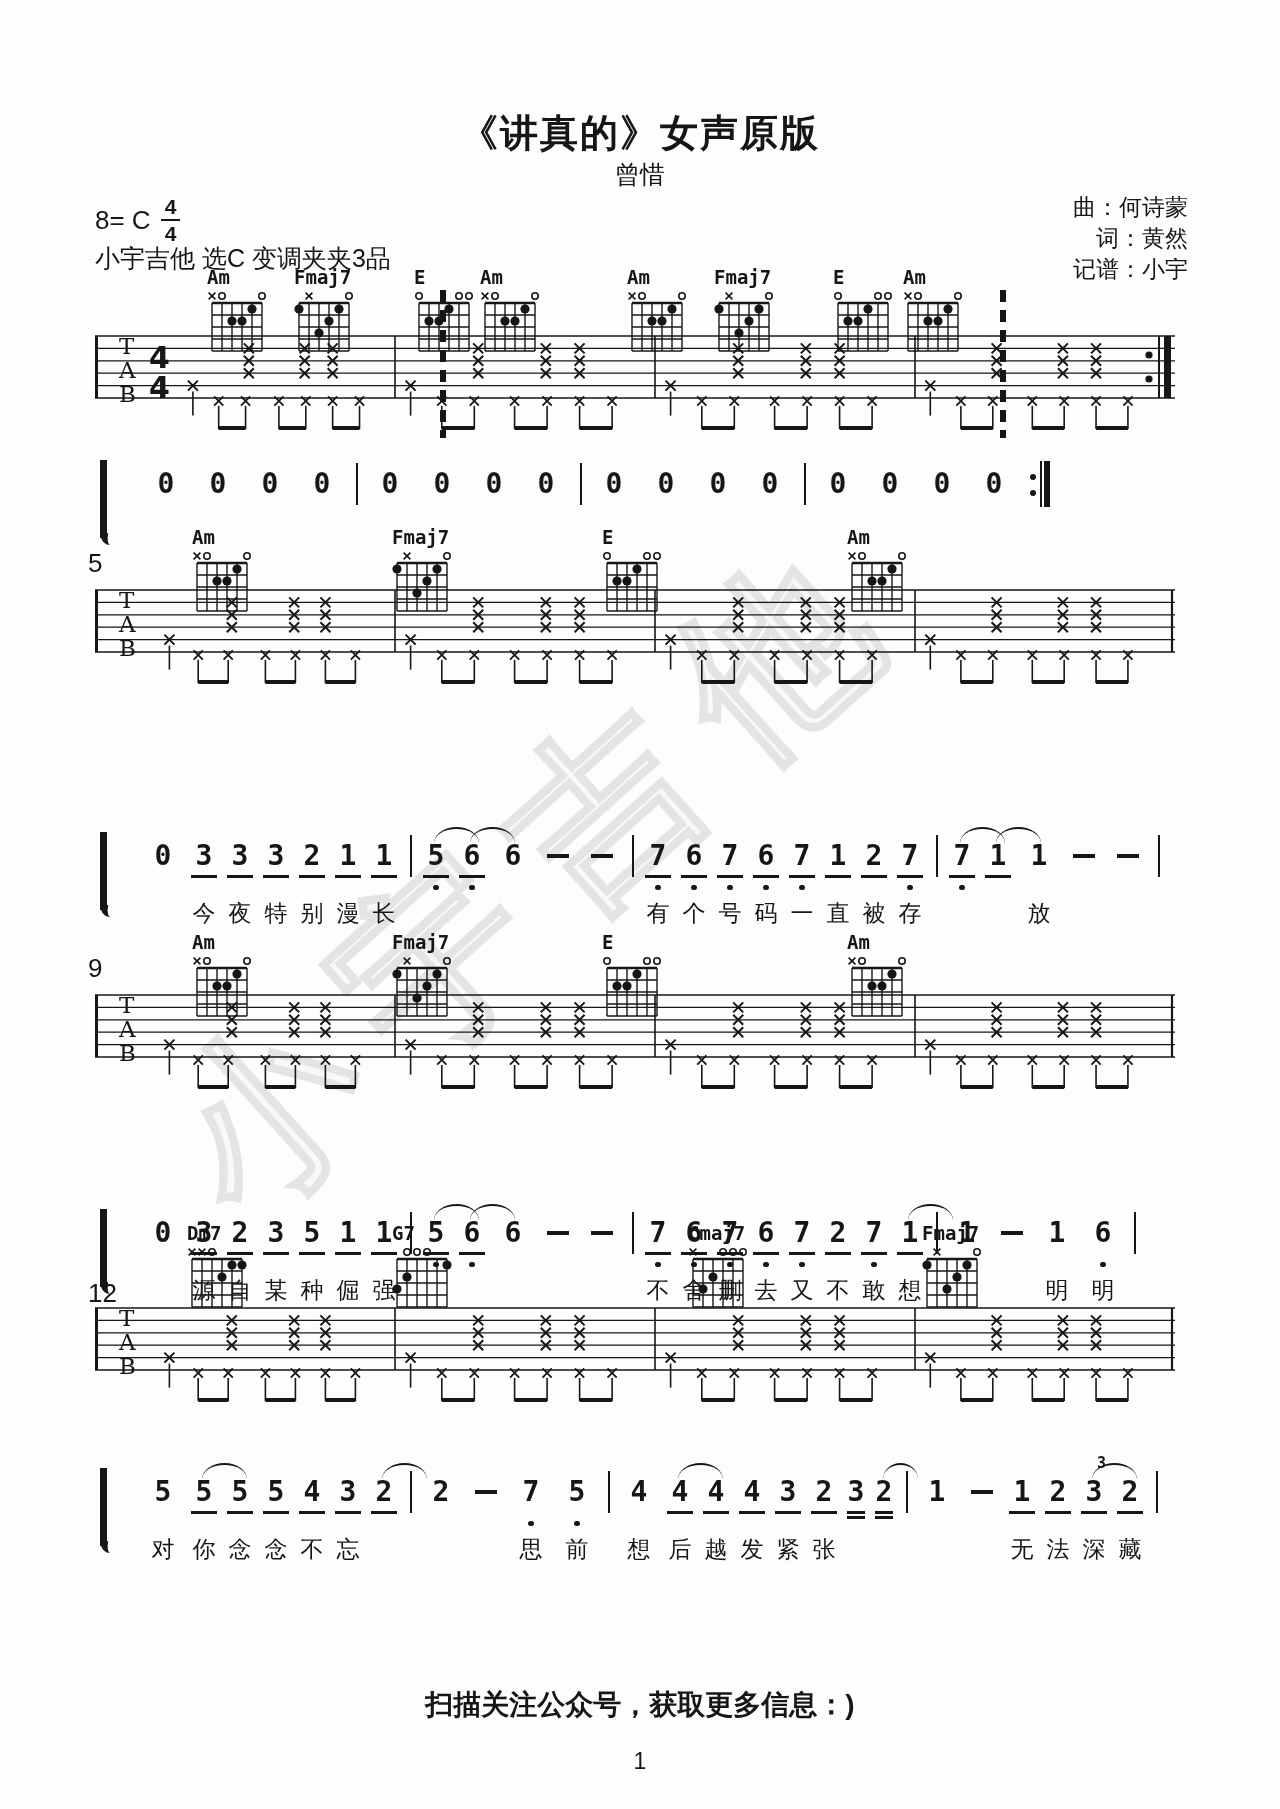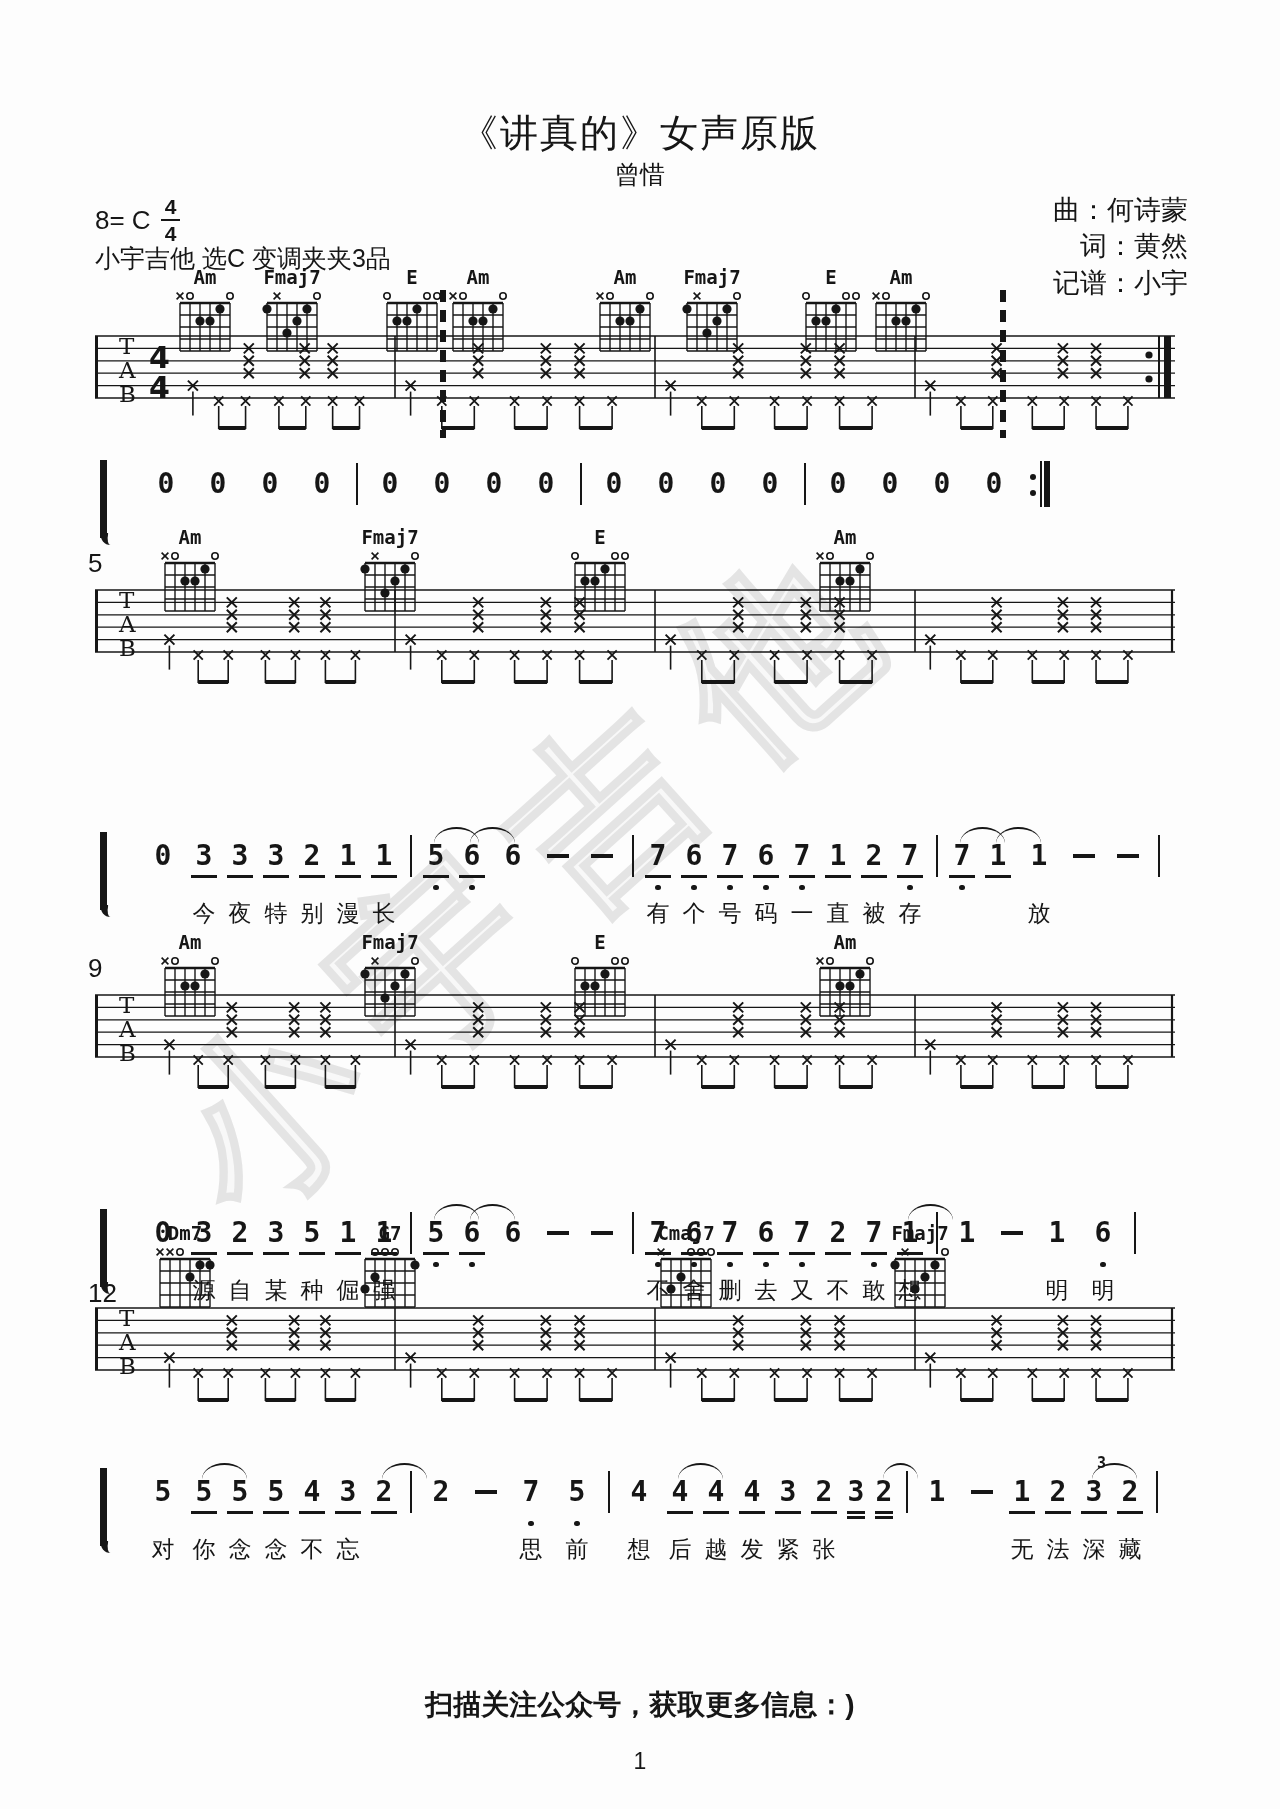--- a/index.html
+++ b/index.html
@@ -1,36 +1,36 @@
 <!DOCTYPE html>
 <html><head>
 <meta charset="utf-8">
 <style>
   html,body{margin:0;padding:0;}
   body{
     width:1280px;height:1809px;position:relative;background:#fdfdfd;
     font-family:"Liberation Sans","DejaVu Sans",sans-serif;color:#161616;overflow:hidden;
   }
   .page-title{position:absolute;top:108px;left:0;width:100%;text-align:center;
-    font-size:38px;font-weight:normal;letter-spacing:2px;}
+    font-size:38px;font-weight:bold;letter-spacing:2px;}
   .artist{position:absolute;top:158px;left:0;width:100%;text-align:center;font-size:25px;}
   .key-row{position:absolute;top:196px;left:95px;font-size:26px;display:flex;align-items:center;gap:10px;}
   .frac{display:inline-flex;flex-direction:column;align-items:center;font-size:21px;line-height:1;font-weight:bold;}
   .frac .ft{border-bottom:2.5px solid #161616;padding:0 4px 2px;}
   .frac .fb{padding:2px 4px 0;}
   .tuning{position:absolute;top:242px;left:95px;font-size:25px;}
-  .credits{position:absolute;top:192px;right:92px;text-align:right;font-size:27px;line-height:1.35;}
+  .credits{position:absolute;top:192px;right:92px;text-align:right;font-size:23px;line-height:1.35;}
   .watermark{
     position:absolute;left:130px;top:870px;white-space:nowrap;
     transform:rotate(-42deg);transform-origin:30% 50%;
     font-size:185px;font-weight:bold;letter-spacing:42px;
     color:#f8f8f8;-webkit-text-stroke:2.5px #e4e4e4;z-index:0;pointer-events:none;
   }
   .system{position:absolute;left:0;width:1280px;z-index:1;}
-  .chord{position:absolute;width:60px;text-align:center;}
+  .chord{position:absolute;width:60px;text-align:left;margin-left:32px;}
   .chord .cname{font-family:"DejaVu Sans Mono","Liberation Mono",monospace;
     font-size:19px;font-weight:bold;line-height:1;margin-bottom:2px;}
   .mlabel{position:absolute;font-size:26px;}
   .staff-svg{position:absolute;left:95px;}
   
   .jrow{position:absolute;left:0;width:1280px;height:104px;}
   .jbracket{position:absolute;left:100px;top:2px;width:10px;height:78px;background:transparent;border-left:7px solid #161616;}
   .jbracket:after{content:"";position:absolute;left:-7px;bottom:-7px;width:13px;height:12px;
     border-left:7px solid #161616;border-bottom-left-radius:14px;transform:skewX(-12deg);}
   .jflex{position:absolute;left:140px;top:0;display:flex;align-items:flex-start;}

